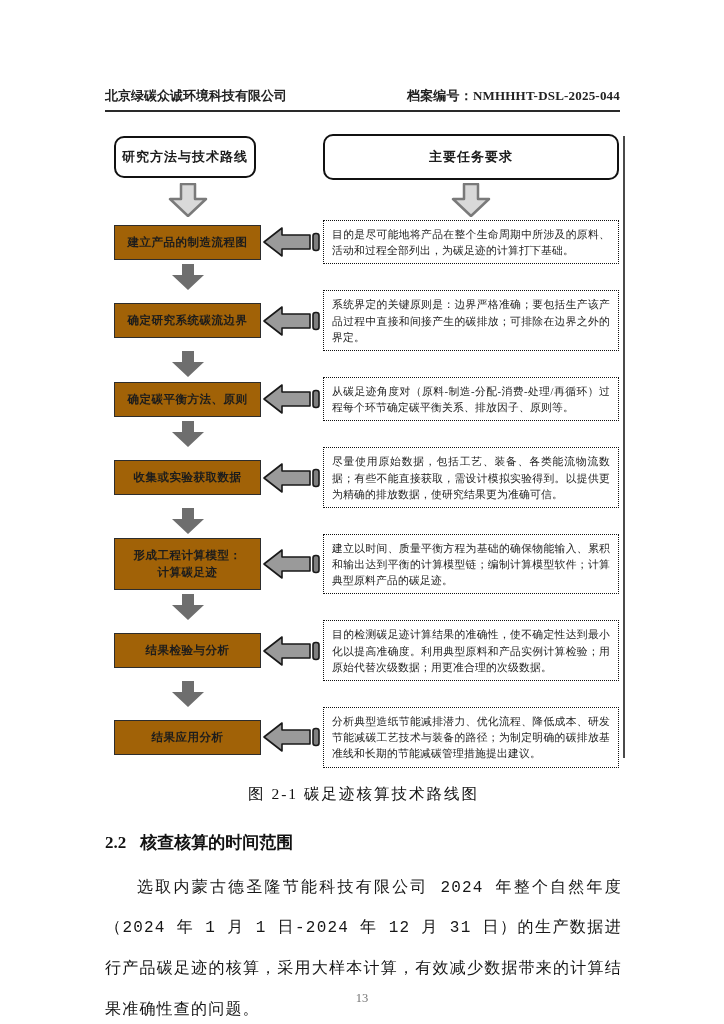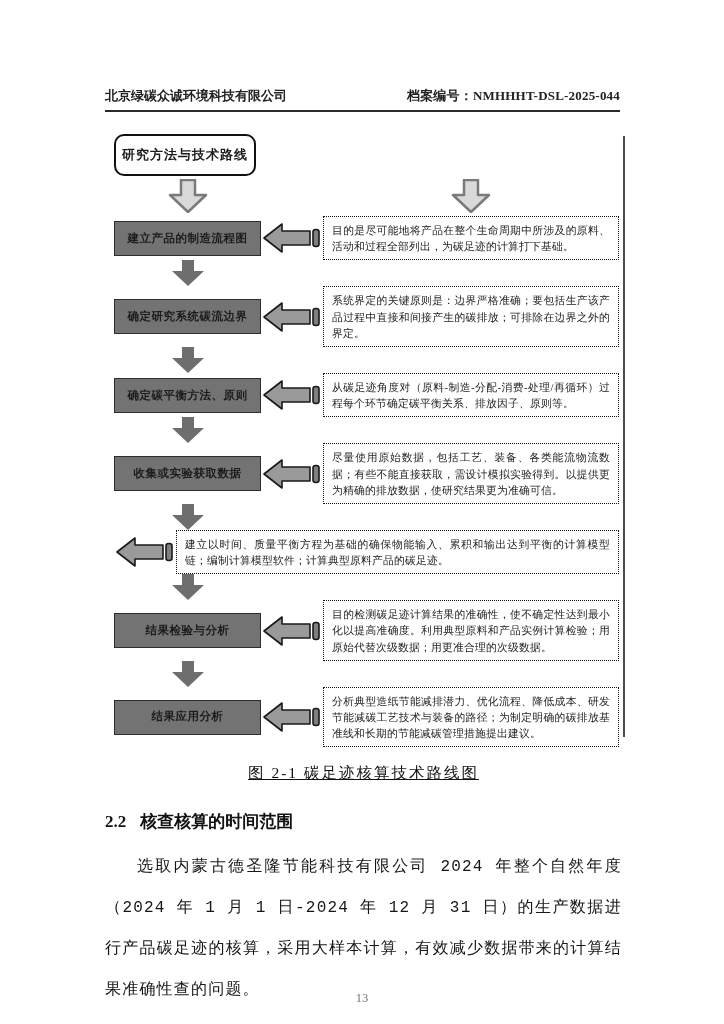--- a/index.html
+++ b/index.html
@@ -50,21 +50,21 @@
   }
   .hdr-box.left  { width: 142px; height: 42px; }
   .hdr-box.right { width: 100%;  height: 46px; }
 
   .fc-hdr-arrows { display: flex; height: 38px; margin: 1px 0; }
   .fc-hdr-arrows .fc-left, .fc-hdr-arrows .fc-right { justify-content: center; align-items: center; }
   .fc-hdr-arrows .fc-right { display: flex; }
 
   .step-box {
     width: 156px; min-height: 35px;
-    background: #737373; border: 1.6px solid #2d2d2d;
+    background: #a16207; border: 1.6px solid #2d2d2d;
     font-size: 11.5px; font-weight: bold; letter-spacing: 0.5px;
     display: flex; align-items: center; justify-content: center;
     text-align: center; white-space: pre-line; line-height: 1.5;
     padding: 3px 5px;
   }
   .desc-box {
     width: 100%;
     border: 1.7px dotted #111;
     background: #fff;
     font-size: 10.8px; line-height: 1.5; letter-spacing: 0.2px;
@@ -72,21 +72,21 @@
     text-align: justify;
   }
   .fc-connector {
     width: 147px; height: 26px;
     display: flex; justify-content: center; align-items: center;
   }
 
   .fig-caption {
     margin-top: 16px;
     text-align: center;
-    font-size: 15.5px; letter-spacing: 2px; color: #111; text-decoration: underline;
+    font-size: 15.5px; letter-spacing: 2px; color: #111;
   }
 
   
   .section-heading {
     margin: 26px 0 0 0;
     font-size: 17px; font-weight: bold; color: #111;
   }
   .section-heading .num { margin-right: 14px; }
   .body-paragraph {
     margin-top: 14px;
@@ -127,20 +127,23 @@
   <div class="content">
 
     <div class="flowchart">
       <div class="fc-vline"></div>
 
       <div class="fc-row">
         <div class="fc-left">
           <div class="hdr-box left">研究方法与技术路线</div>
         </div>
         <div class="fc-mid"></div>
+        <div class="fc-right">
+          <div class="hdr-box right">主要任务要求</div>
+        </div>
       </div>
 
       <div class="fc-hdr-arrows">
         <div class="fc-left">
           <svg width="40" height="34" viewBox="0 0 40 34">
               <use href="#sym-down-3d"></use>
             </svg>
         </div>
         <div class="fc-mid"></div>
         <div class="fc-right" style="justify-content:center;">
@@ -220,20 +223,24 @@
             <div class="desc-box">尽量使用原始数据，包括工艺、装备、各类能流物流数据；有些不能直接获取，需设计模拟实验得到。以提供更为精确的排放数据，使研究结果更为准确可信。</div>
           </div>
       </div>
       <div class="fc-connector">
         <svg width="36" height="26" viewBox="0 0 36 26">
             <use href="#sym-down-solid"></use>
           </svg>
       </div>
 
       <div class="fc-row">
+        <div class="fc-left">
+            <div class="step-box" style="min-height:52px;">形成工程计算模型：
+计算碳足迹</div>
+          </div>
         <div class="fc-mid">
           <svg width="60" height="34" viewBox="0 0 60 34">
               <use href="#sym-left-block"></use>
             </svg>
         </div>
         <div class="fc-right">
             <div class="desc-box">建立以时间、质量平衡方程为基础的确保物能输入、累积和输出达到平衡的计算模型链；编制计算模型软件；计算典型原料产品的碳足迹。</div>
           </div>
       </div>
       <div class="fc-connector">

